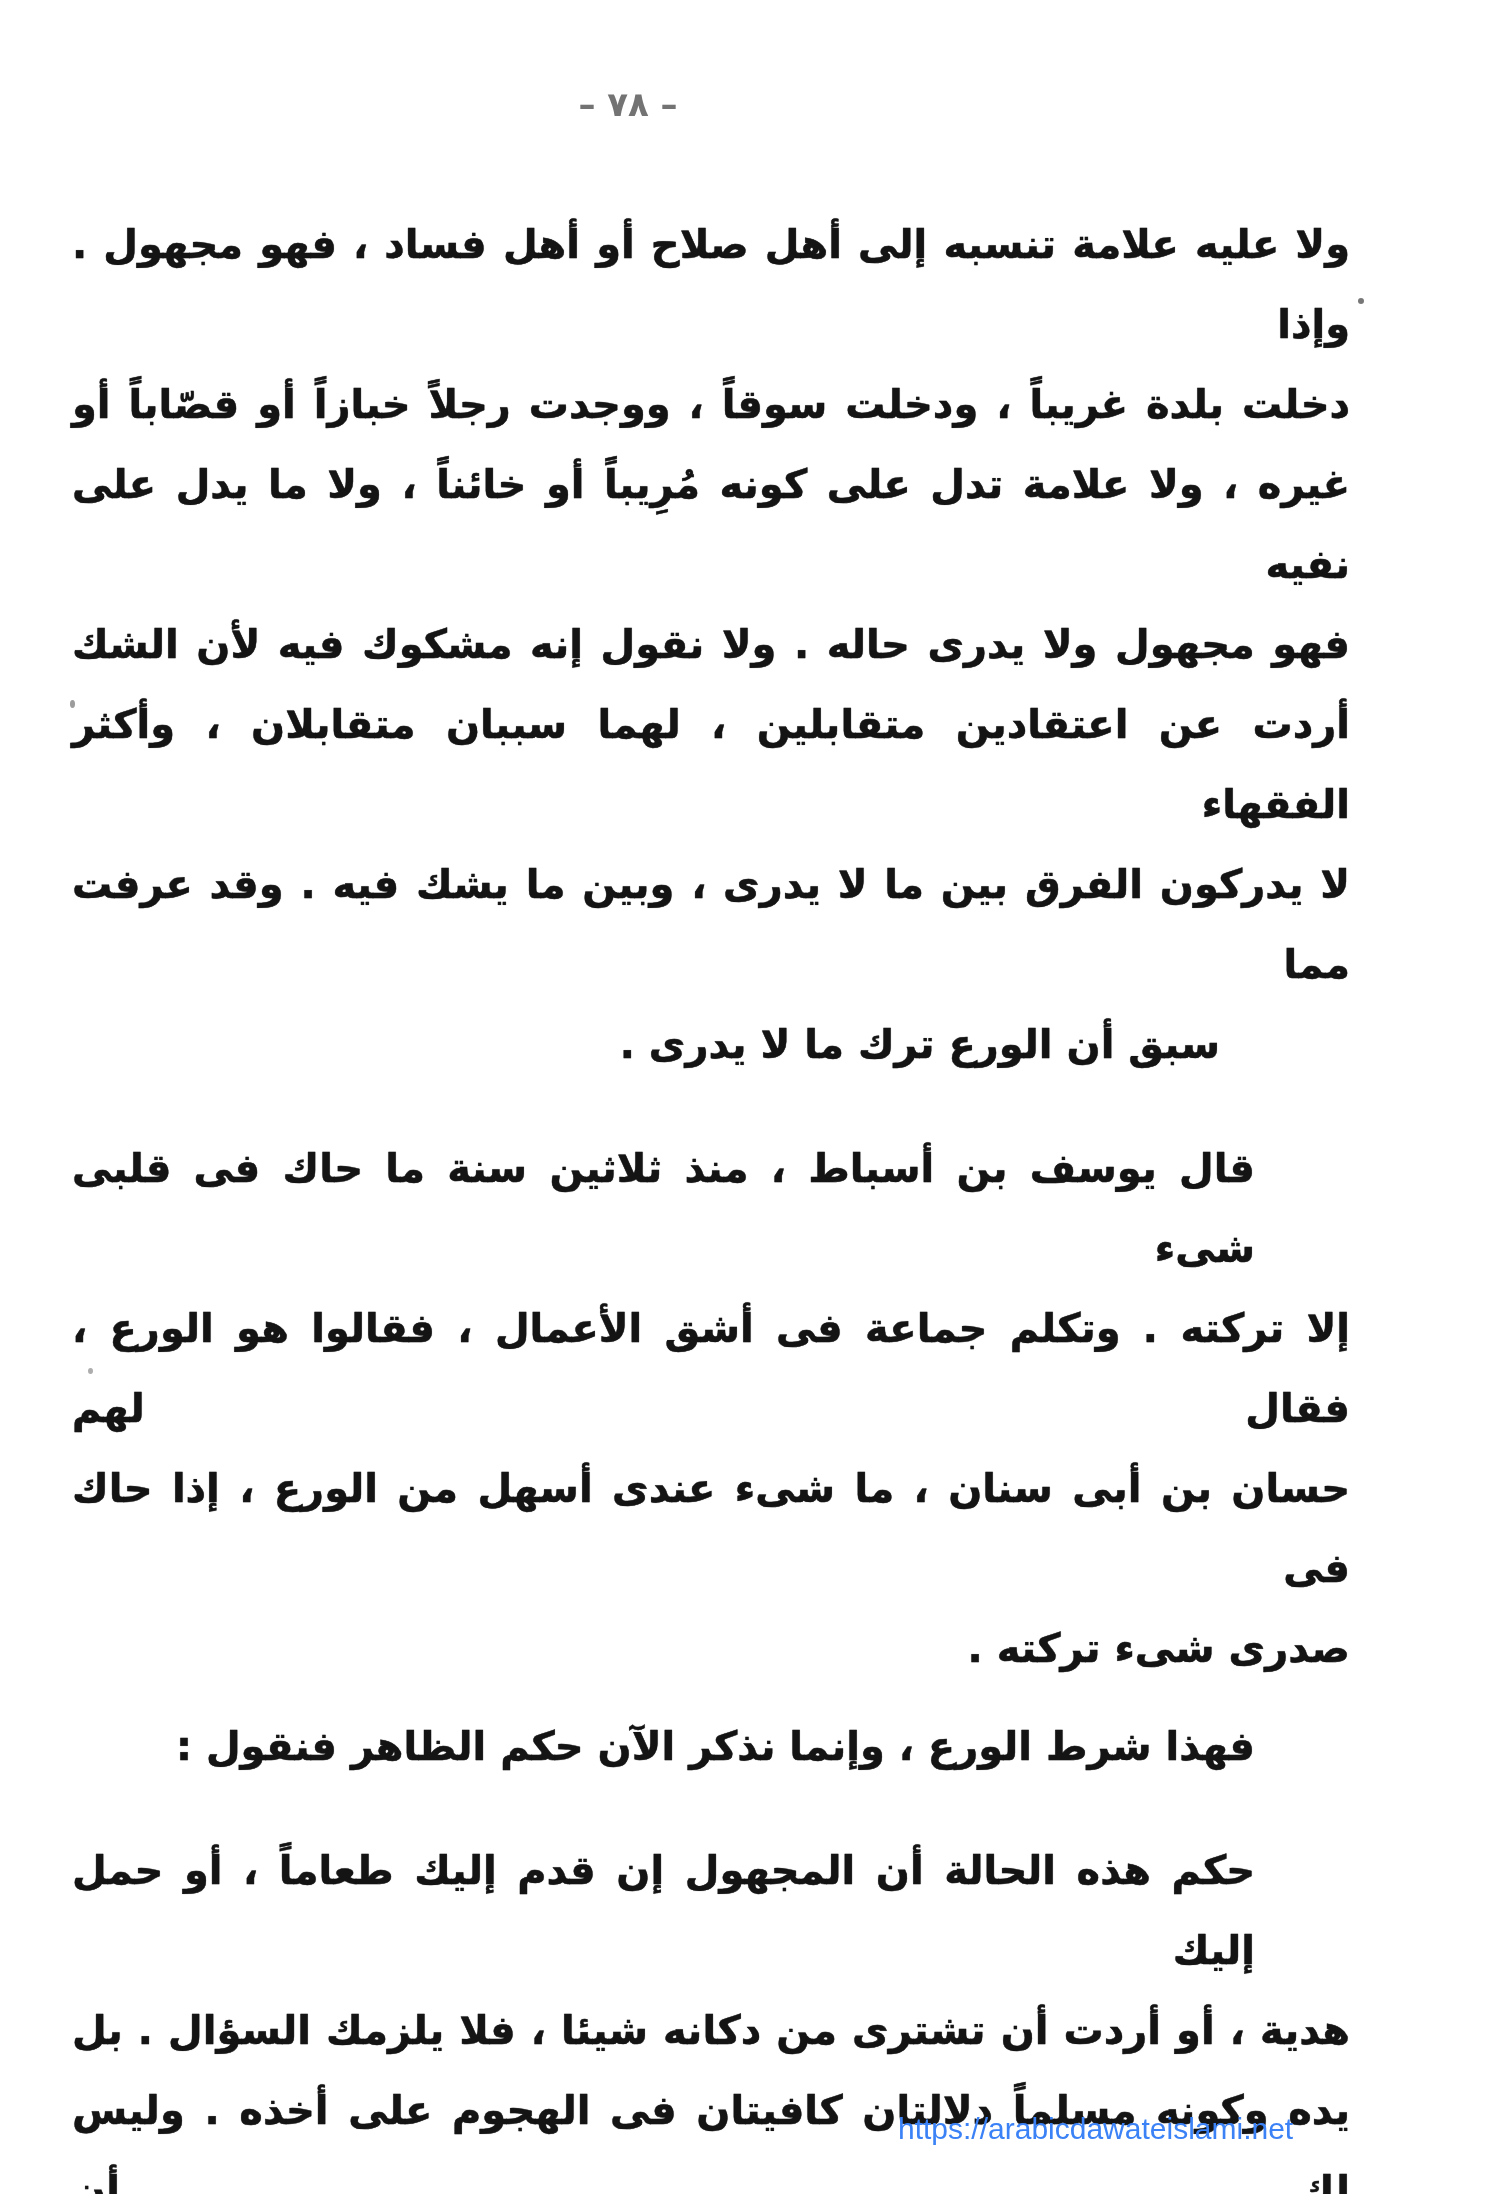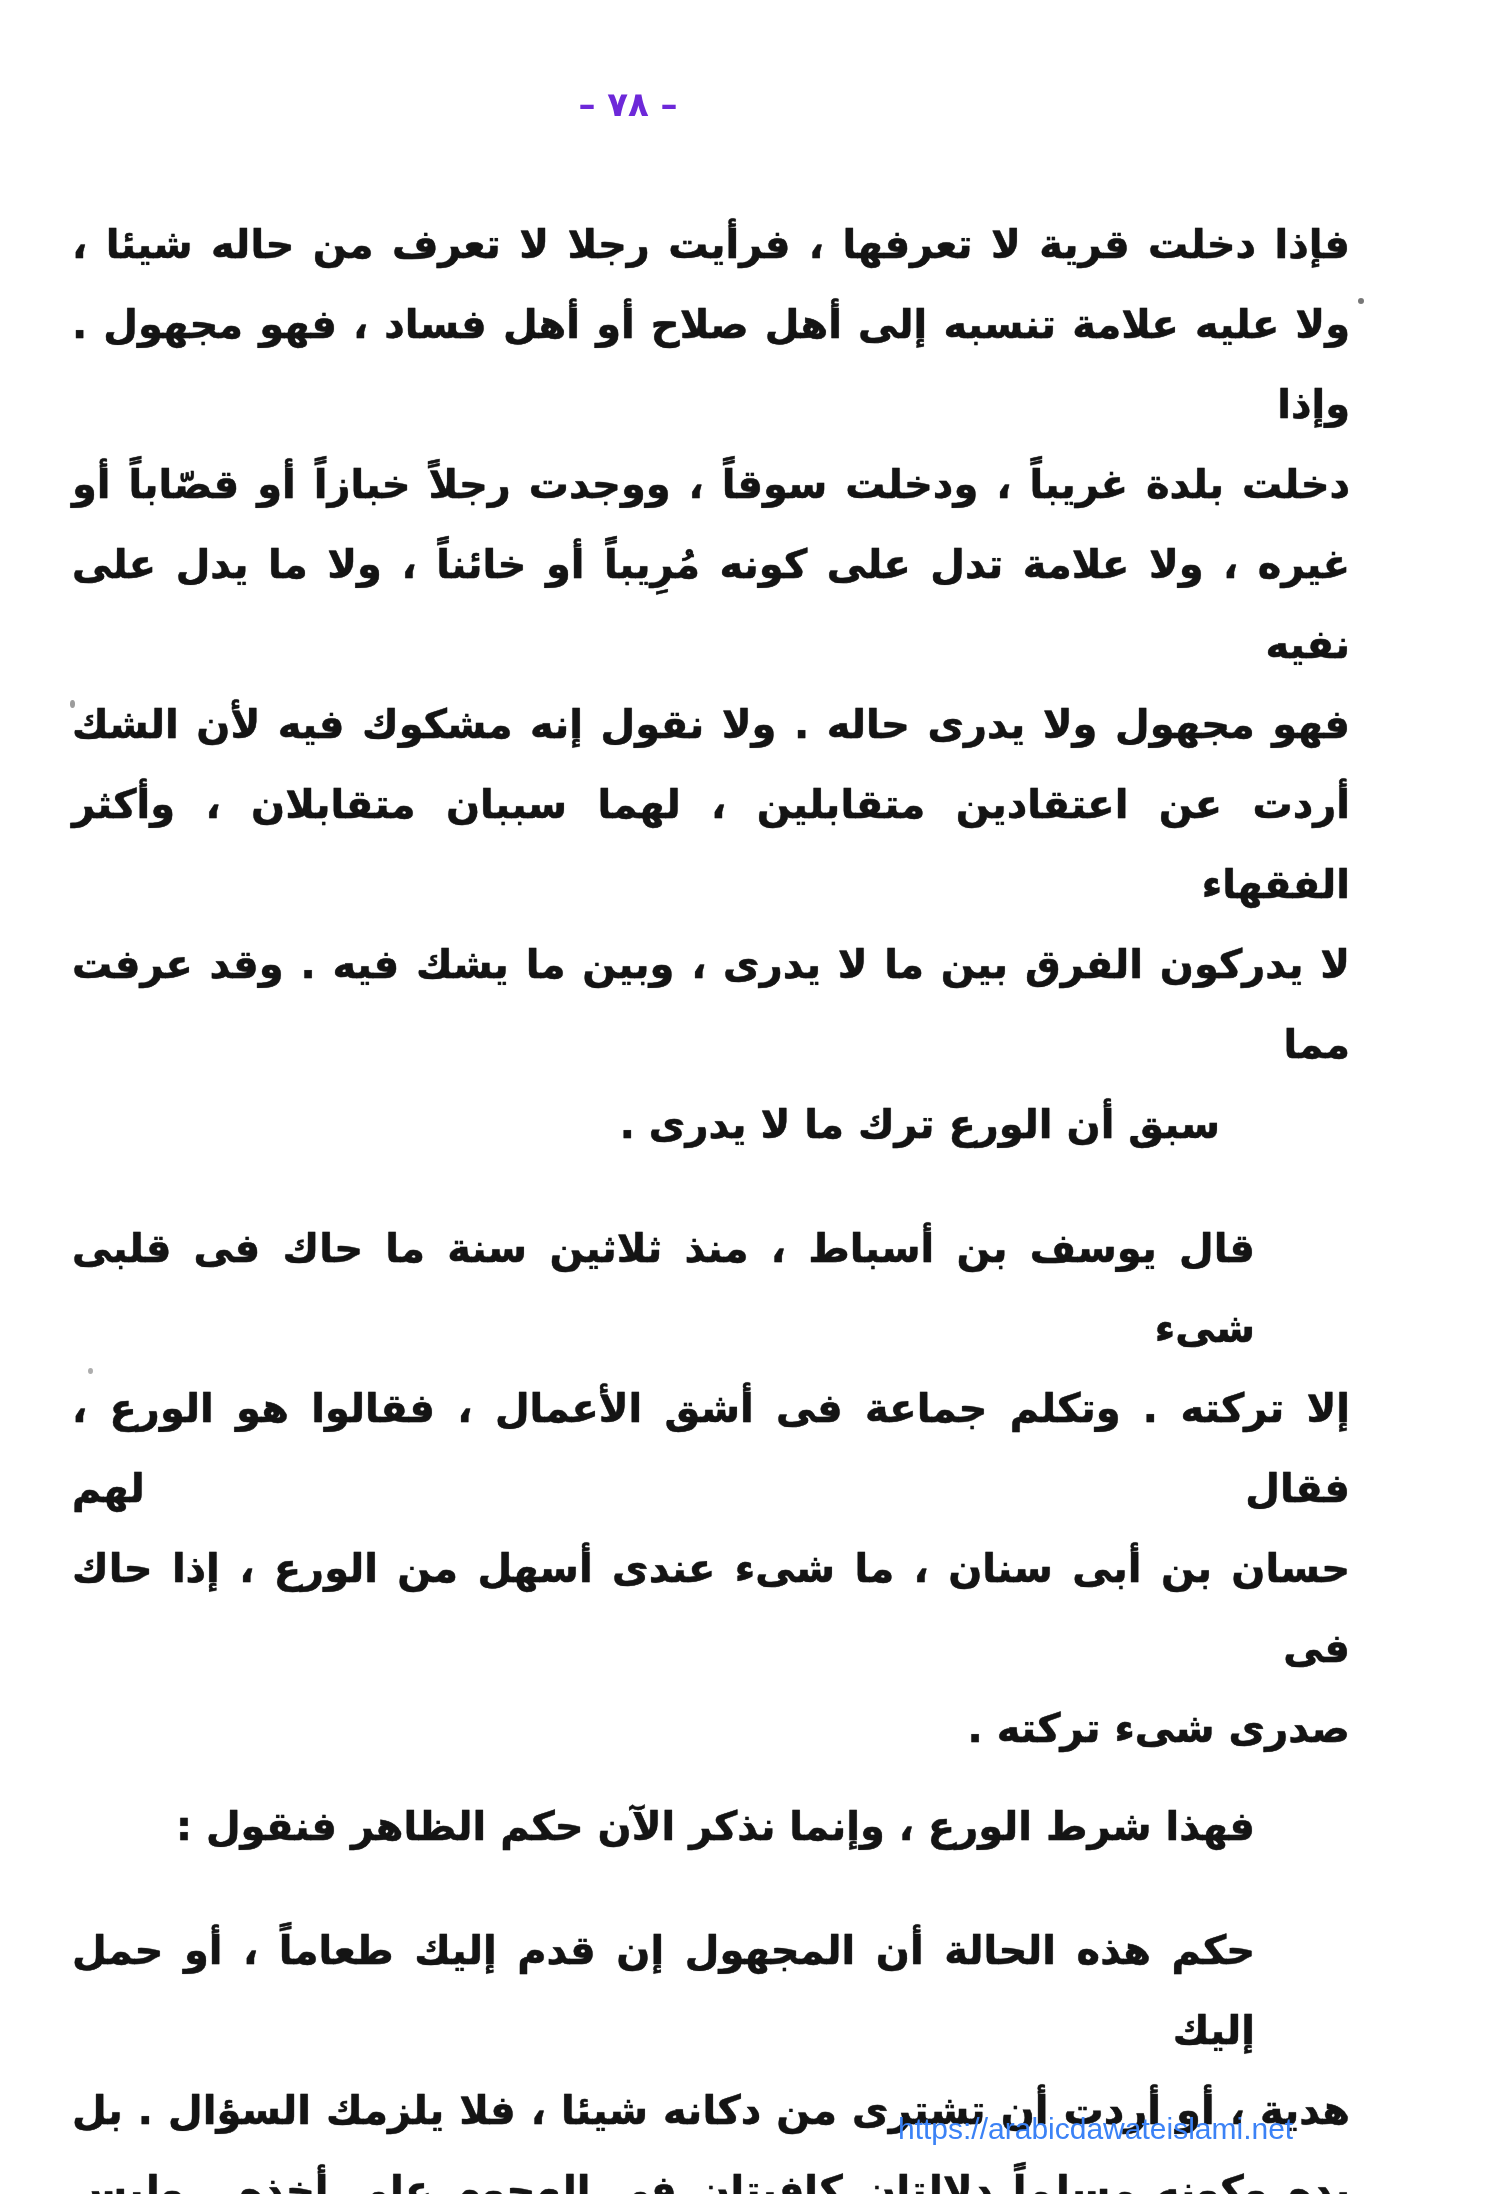--- a/index.html
+++ b/index.html
@@ -8,21 +8,21 @@
     width:1494px; height:2194px;
     background:#ffffff;
     overflow:hidden;
     font-family:"DejaVu Sans", sans-serif;
   }
   .folio {
     position:absolute;
     top:84px; left:528px; width:200px;
     text-align:center;
     font-size:34px; font-weight:700;
-    color:#6d28d9;
+    color:#737373;
     letter-spacing:2px;
   }
   .content {
     position:absolute;
     top:204px; right:144px; left:72px;
     direction:rtl;
     color:#141414;
     font-weight:700;
     font-size:40px;
     line-height:80px;
@@ -67,21 +67,20 @@
 </head>
 <body>
 
 <div class="page">
 
   <div class="folio">– ٧٨ –</div>
 
   <div class="content">
 
     <div class="para">
-      <div class="line">فإذا دخلت قرية لا تعرفها ، فرأيت رجلا لا تعرف من حاله شيئا ،</div>
       <div class="line">ولا عليه علامة تنسبه إلى أهل صلاح أو أهل فساد ، فهو مجهول . وإذا</div>
       <div class="line">دخلت بلدة غريباً ، ودخلت سوقاً ، ووجدت رجلاً خبازاً أو قصّاباً أو</div>
       <div class="line">غيره ، ولا علامة تدل على كونه مُرِيباً أو خائناً ، ولا ما يدل على نفيه</div>
       <div class="line">فهو مجهول ولا يدرى حاله . ولا نقول إنه مشكوك فيه لأن الشك</div>
       <div class="line">أردت عن اعتقادين متقابلين ، لهما سببان متقابلان ، وأكثر الفقهاء</div>
       <div class="line">لا يدركون الفرق بين ما لا يدرى ، وبين ما يشك فيه . وقد عرفت مما</div>
       <div class="line endshift">سبق أن الورع ترك ما لا يدرى .</div>
     </div>
 
     <div class="para gap-lg">

